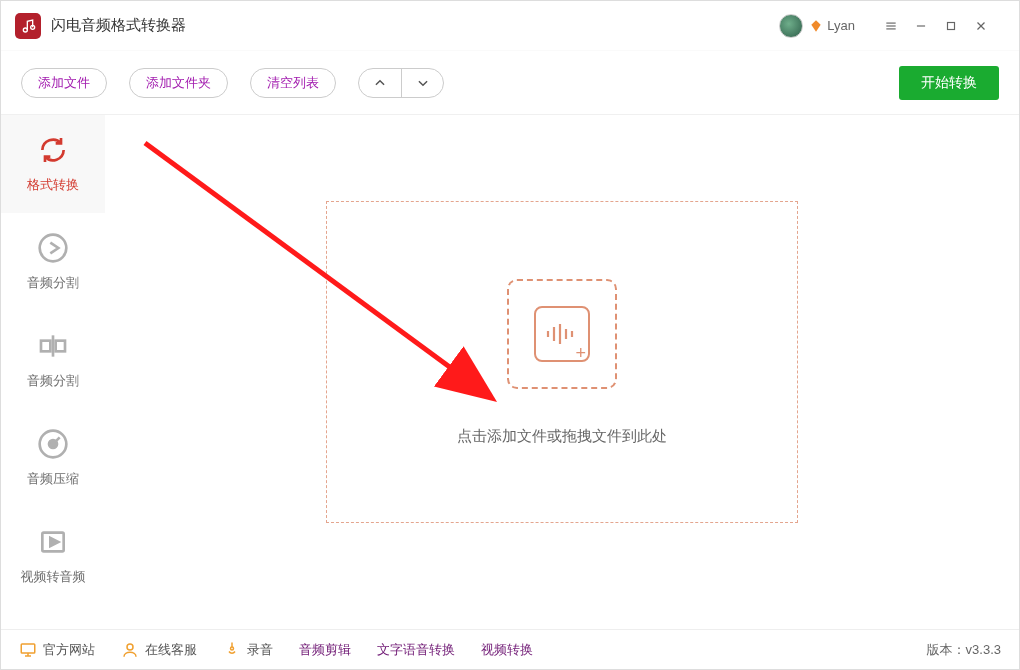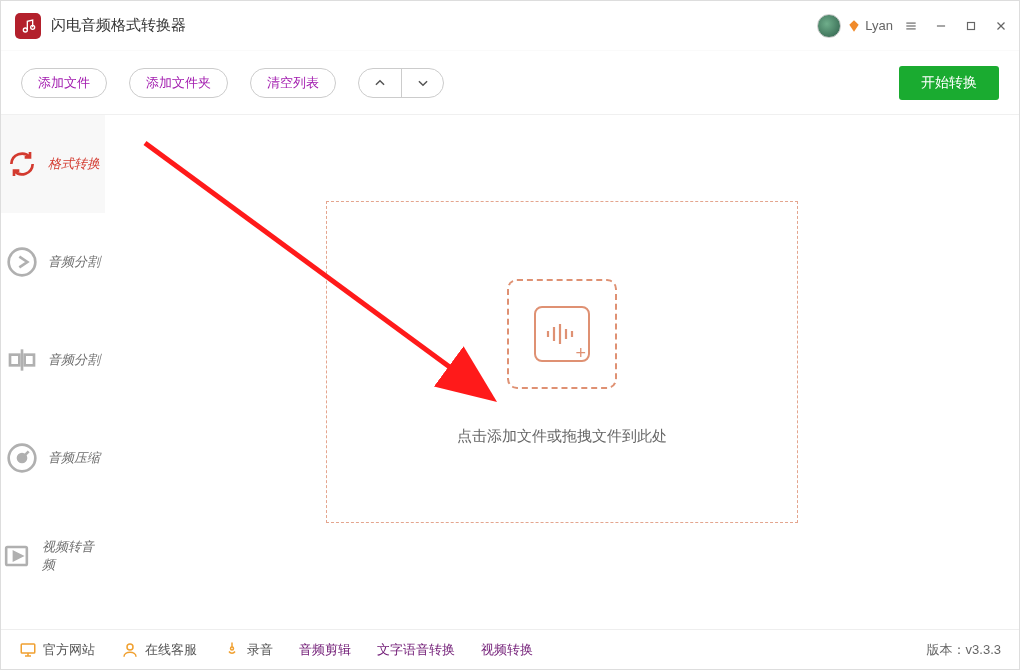--- a/index.html
+++ b/index.html
@@ -12,21 +12,21 @@
     height: 670px;
     overflow: hidden;
     border: 1px solid #ddd;
   }
 
   
   .titlebar {
     height: 49px;
     display: flex;
     align-items: center;
-    padding: 0 6px 0 14px;
+    padding: 0 26px 0 14px;
     background: #fff;
   }
   .app-logo {
     width: 26px; height: 26px;
     background: #b3202c;
     border-radius: 5px;
     display: flex; align-items: center; justify-content: center;
     margin-right: 10px;
   }
   .app-logo svg { width: 16px; height: 16px; }
@@ -35,21 +35,21 @@
   .avatar {
     width: 24px; height: 24px; border-radius: 50%;
     background: radial-gradient(circle at 40% 40%, #6fae8b, #2d5e49);
     margin-right: 6px;
     border: 1px solid #ccc;
   }
   .diamond {
     width: 14px; height: 14px; margin-right: 4px;
     color: #f08a2a;
   }
-  .username { font-size: 13px; color: #666; }
+  .username { font-size: 13px; color: #666; margin-right: 18px; }
   .winbtn {
     width: 24px; height: 24px; margin-left: 6px;
     display: flex; align-items: center; justify-content: center;
     color: #666; cursor: pointer;
   }
   .winbtn svg { width: 14px; height: 14px; }
 
   
   .toolbar {
     height: 64px;
@@ -101,27 +101,26 @@
     height: calc(100% - 49px - 64px - 40px);
   }
   .sidebar {
     width: 104px;
     background: #fff;
     border-top: 1px solid #f0f0f0;
   }
   .side-item {
     height: 98px;
     display: flex;
-    flex-direction: row;
+    flex-direction: column;
     align-items: center;
     justify-content: center;
     gap: 10px;
     color: #6e6e6e;
     cursor: pointer;
-    font-style: italic;
   }
   .side-item.active {
     color: #d33a2f;
     background: #f8f8f8;
   }
   .side-item .icon { width: 32px; height: 32px; color: #b0b0b0; }
   .side-item.active .icon { color: #d33a2f; }
   .side-label { font-size: 13px; }
 
   .main {

